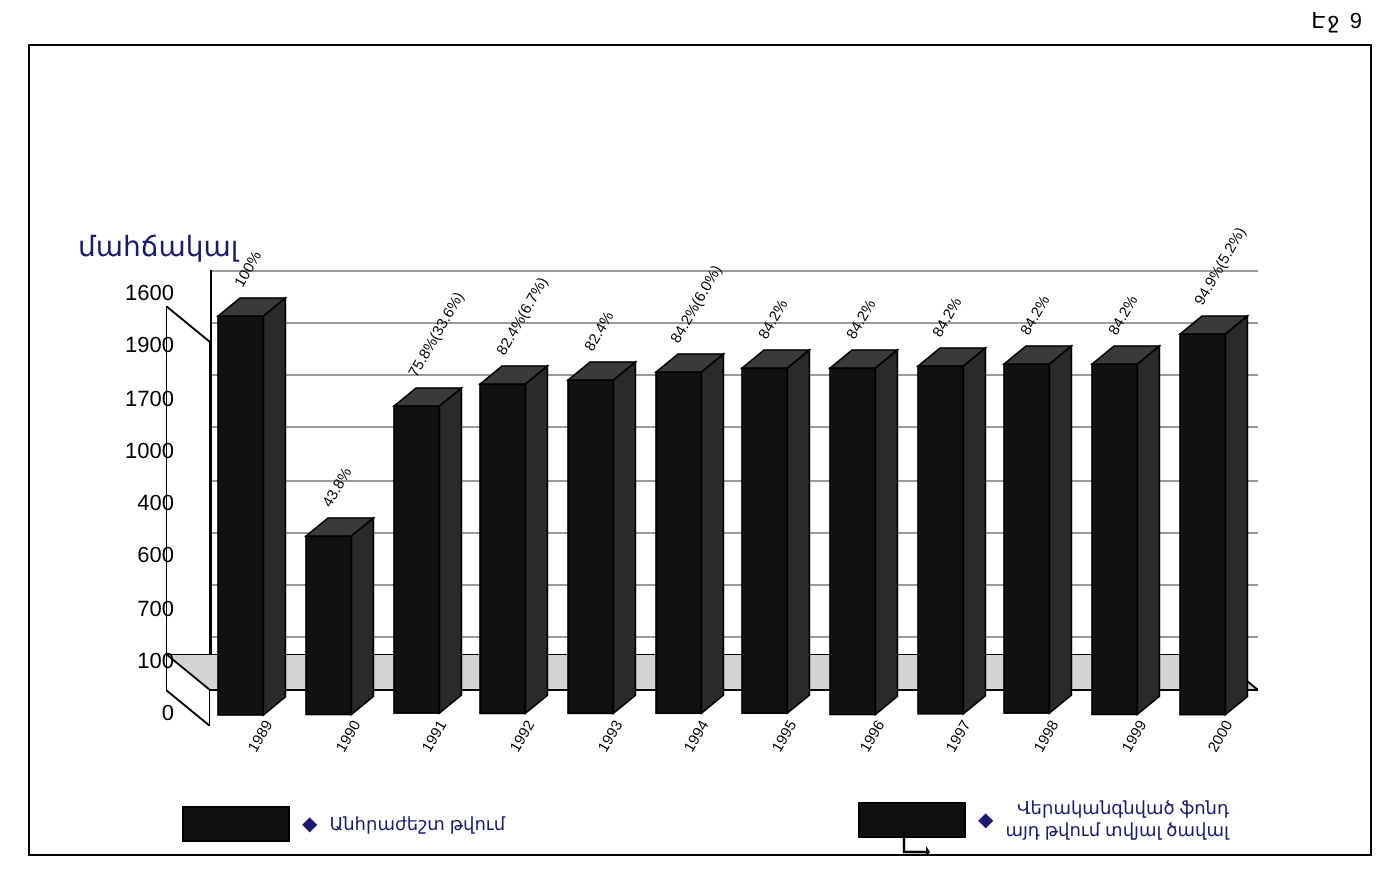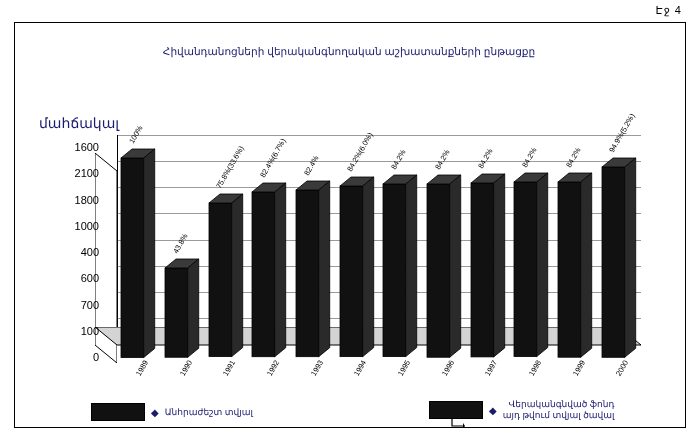--- a/index.html
+++ b/index.html
@@ -54,21 +54,21 @@
     position: absolute;
     left: 18px;
     top: 86px;
     font-size: 14px;
     color: #1a1a6e;
   }
 
   
   .plot {
     position: absolute;
-    left: 74px;
+    left: 62px;
     top: 106px;
     width: 546px;
     height: 228px;
     padding-left: 32px;
   }
   
   .backwall {
     position: absolute;
     left: 22px;
     top: 0px;
@@ -189,28 +189,27 @@
     position: absolute;
     left: 430px;
     top: 17px;
     width: 14px;
     height: 10px;
   }
 </style>
 </head>
 <body>
 
-<div class="page-number">Էջ 4</div>
+<div class="page-number">Էջ 9</div>
 
 <div class="outer-frame">
 
   <div class="chart-area">
 
     <div class="chart-title">
-      <div>Հիվանդանոցների վերականգնողական աշխատանքների ընթացքը</div>
     </div>
 
     <div class="y-axis-label">մահճակալ</div>
 
     <div class="plot">
 
       <svg class="sidewall" width="22" height="210" viewBox="0 0 22 210" preserveAspectRatio="none">
         <polygon points="0,0 22,18 22,210 0,192" fill="#ffffff" stroke="#000000" stroke-width="1"></polygon>
       </svg>
 
@@ -224,22 +223,22 @@
         <div class="gridline" style="top:75%;"></div>
         <div class="gridline" style="top:87.5%;"></div>
       </div>
 
       <svg class="floor-poly" style="position:absolute;left:0;top:192px;width:546px;height:36px;" viewBox="0 0 546 36" preserveAspectRatio="none">
         <polygon points="0,0 22,18 546,18 524,0" fill="#d4d4d4" stroke="#000000" stroke-width="1"></polygon>
       </svg>
 
       <div class="ylabels" style="left:-66px;top:12px;height:210px;">
         <div class="ylabel" style="top:0px;">1600</div>
-        <div class="ylabel" style="top:26.25px;">2100</div>
-        <div class="ylabel" style="top:52.5px;">1800</div>
+        <div class="ylabel" style="top:26.25px;">1900</div>
+        <div class="ylabel" style="top:52.5px;">1700</div>
         <div class="ylabel" style="top:78.75px;">1000</div>
         <div class="ylabel" style="top:105px;">400</div>
         <div class="ylabel" style="top:131.25px;">600</div>
         <div class="ylabel" style="top:157.5px;">700</div>
         <div class="ylabel" style="top:183.75px;">100</div>
         <div class="ylabel" style="top:210px;">0</div>
       </div>
 
       <div class="bars" id="bars">
           <div class="bar-wrap" style="left: 26.48px; bottom: 6px; width: 22.7067px; height: 217.5px;">
@@ -358,21 +357,21 @@
           <div class="bar-label" style="left: 520.437px; top: 9.6875px;">94.9%(5.2%)</div>
         </div>
 
     </div>
   </div>
 
   <div class="legend">
     <div class="legend-item" style="left:70px; top:2px;">
       <span class="legend-swatch"></span>
       <span class="legend-bullet">◆</span>
-      <span>Անհրաժեշտ տվյալ</span>
+      <span>Անհրաժեշտ թվում</span>
     </div>
     <div class="legend-item" style="left:408px; top:-2px;">
       <span class="legend-swatch"></span>
       <span class="legend-bullet">◆</span>
       <span class="legend-text-2">
         <span>Վերականգնված ֆոնդ</span><br>
         <span>այդ թվում տվյալ ծավալ</span>
       </span>
     </div>
     <svg class="arrow-mark" viewBox="0 0 14 10">

